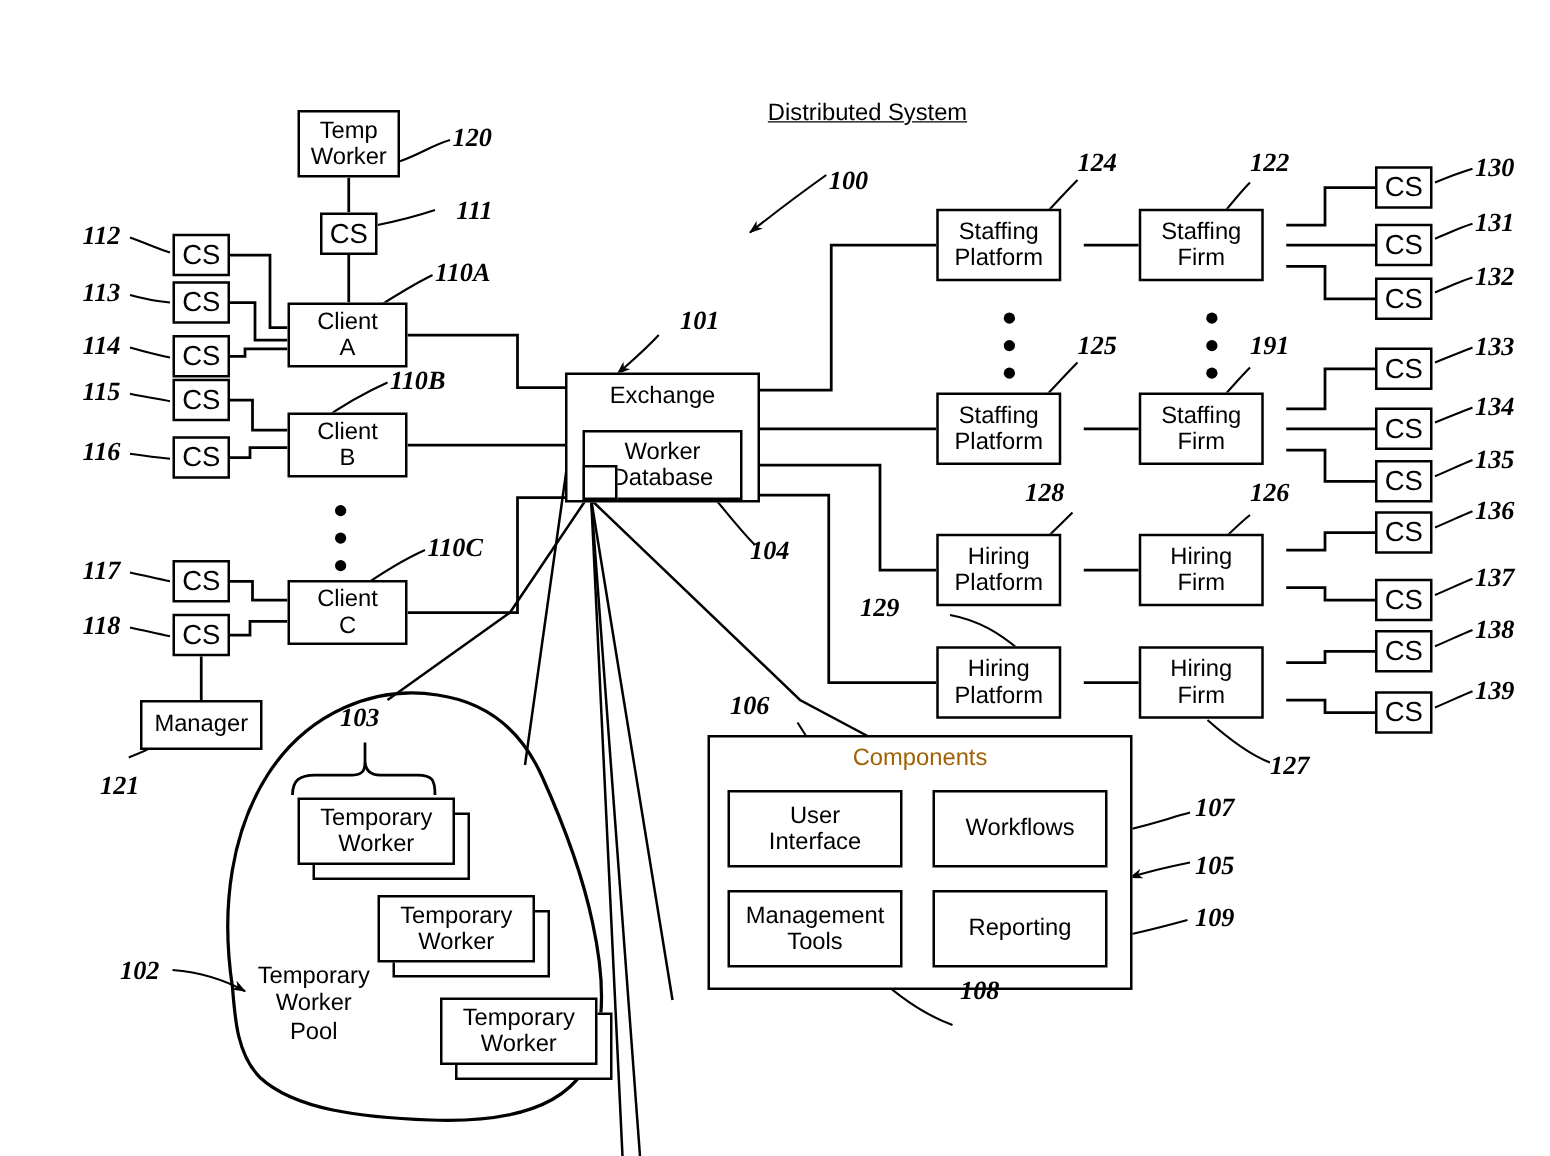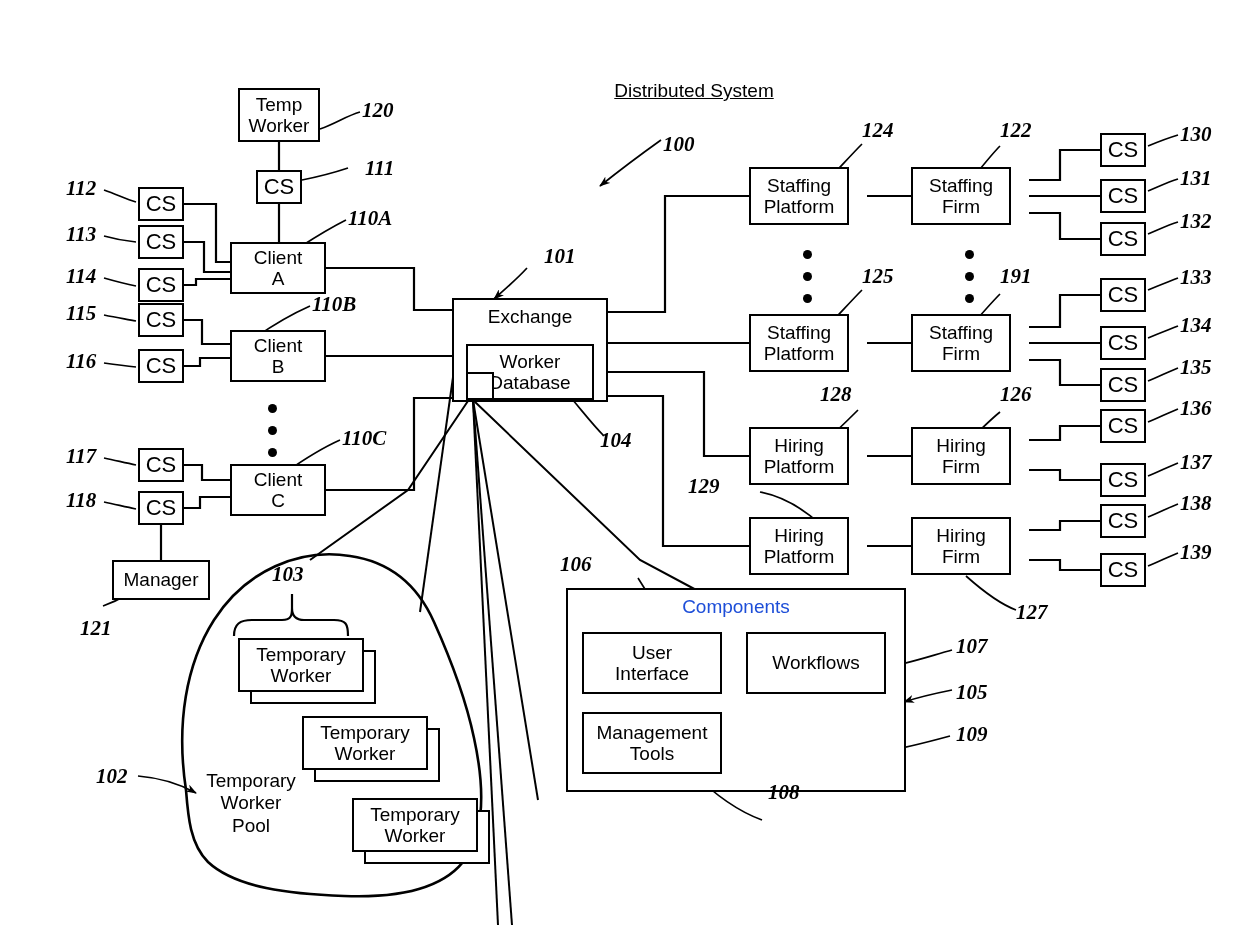--- a/index.html
+++ b/index.html
@@ -89,21 +89,21 @@
     background: #ffffff;
     z-index: 4;
   }
   .comp-title {
     position: absolute;
     left: 0;
     top: 6px;
     width: 100%;
     text-align: center;
     font-size: 19px;
-    color: #1d4ed8;
+    color: #a16207;
   }
   .comp-cell {
     position: absolute;
     box-sizing: border-box;
     border: 2px solid #000;
     background: #fff;
     width: 140px;
     height: 62px;
     display: flex;
     align-items: center;
@@ -482,22 +482,25 @@
       <span style="white-space:pre-line;">User
 Interface</span>
     </div>
     <div class="comp-cell" style="left:178px; top:42px;">
       <span style="white-space:pre-line;">Workflows</span>
     </div>
     <div class="comp-cell" style="left:14px; top:122px;">
       <span style="white-space:pre-line;">Management
 Tools</span>
     </div>
-  </div>
-  <div class="ref" style="left:560px; top:552px;">106</div>
+    <div class="comp-cell" style="left:178px; top:122px;">
+      <span style="white-space:pre-line;">Reporting</span>
+    </div>
+  </div>
+  <div class="ref" style="left:584px; top:552px;">106</div>
   <div class="ref" style="left:956px; top:634px;">107</div>
   <div class="ref" style="left:956px; top:680px;">105</div>
   <div class="ref" style="left:956px; top:722px;">109</div>
   <div class="ref" style="left:768px; top:780px;">108</div>
 
   <div class="nbox plat" style="left:749px; top:167px;">
     <span style="white-space:pre-line;">Staffing
 Platform</span>
     </div>
   <div class="ref" style="left:862px; top:118px;">124</div>

